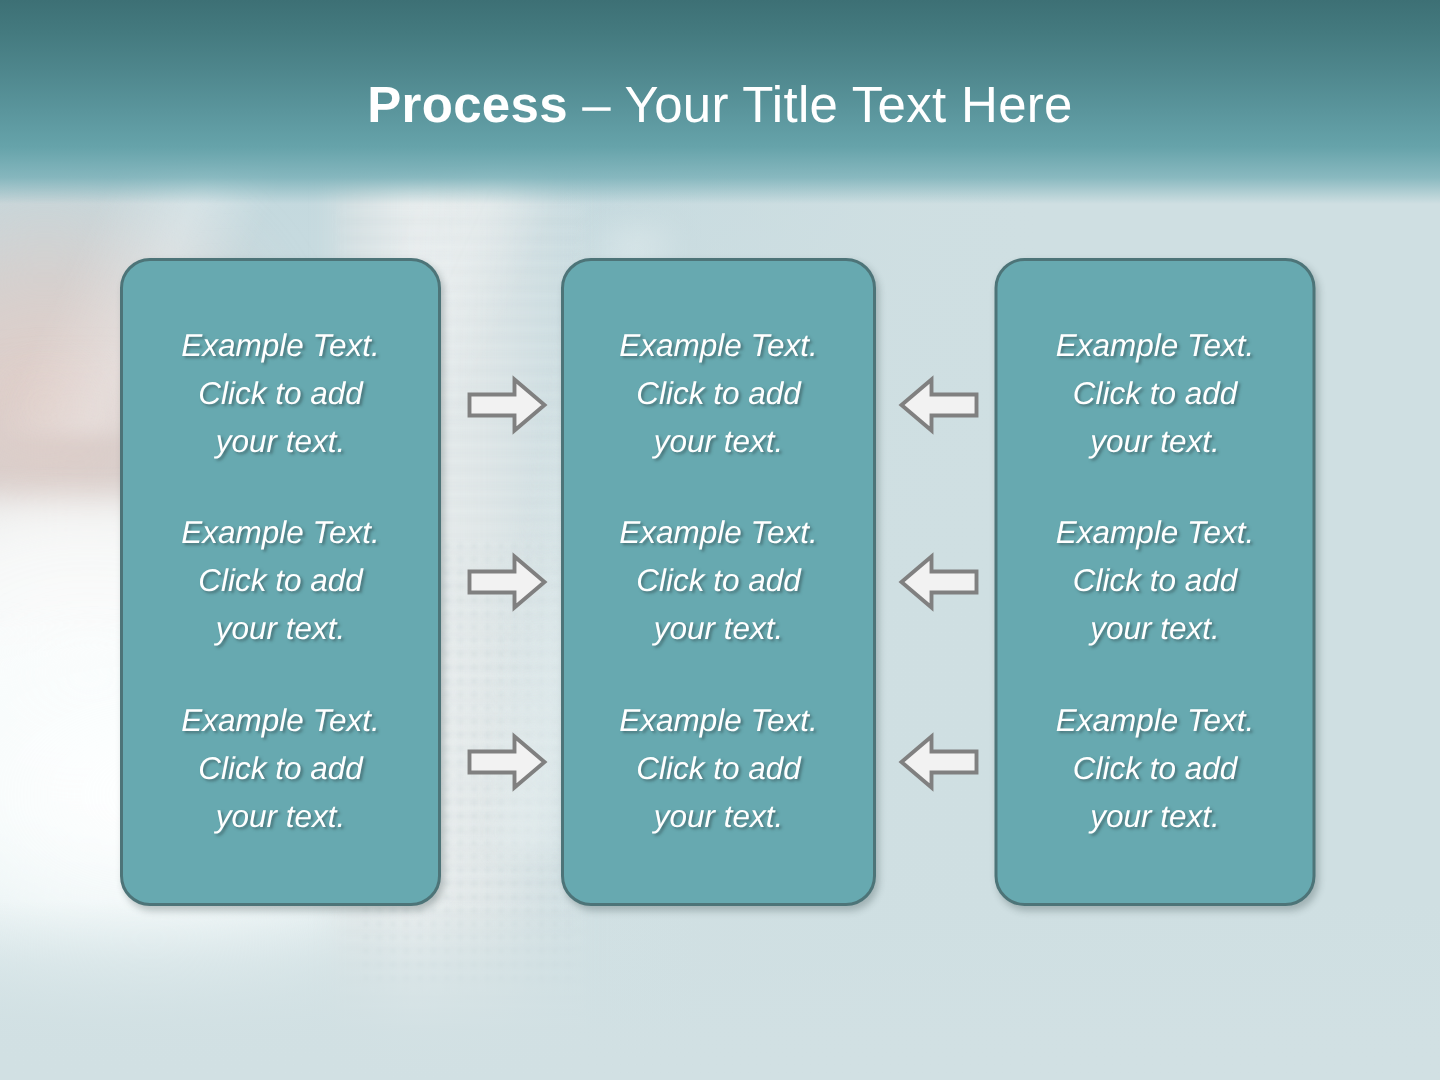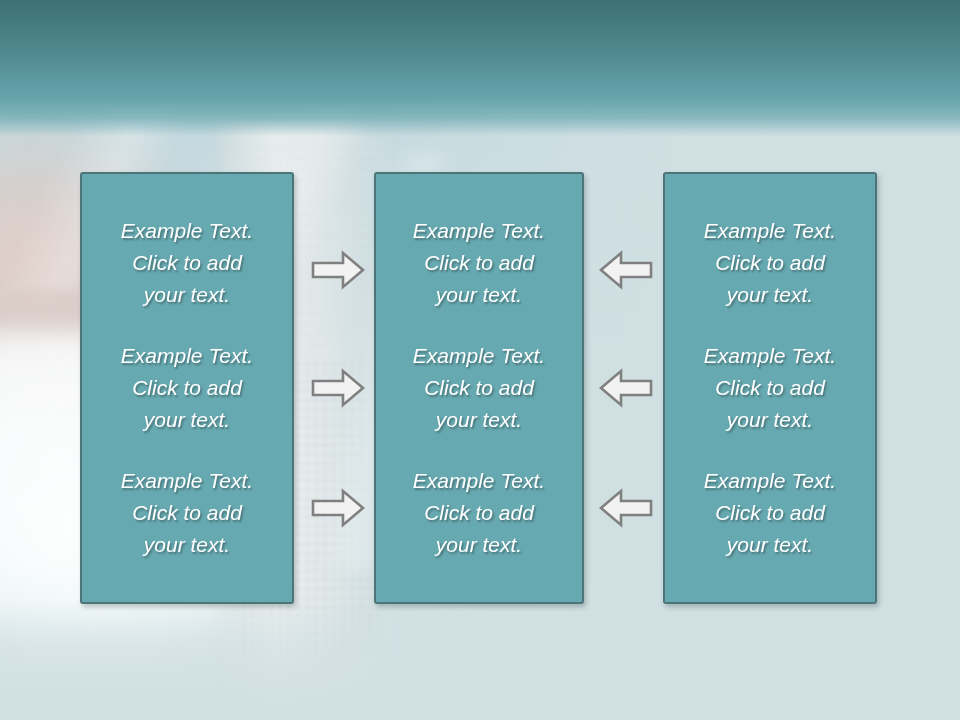--- a/index.html
+++ b/index.html
@@ -222,21 +222,21 @@
   .slide-title .t-light {
     font-weight: normal;
   }
 
   
   .pbox {
     position: absolute;
     box-sizing: border-box;
     background: #67a9b0;
     border: 2px solid #4d7478;
-    border-radius: 3px;
+    border-radius: 20px;
     box-shadow: 2px 3px 5px rgba(40,60,62,0.28);
     display: flex;
     flex-direction: column;
     justify-content: space-around;
     align-items: center;
     padding: 26px 10px 26px 10px;
   }
   #box-1 { left: 80px;  top: 172px; width: 214px; height: 432px; }
   #box-2 { left: 374px; top: 172px; width: 210px; height: 432px; }
   #box-3 { left: 663px; top: 172px; width: 214px; height: 432px; }
@@ -281,20 +281,21 @@
     <div class="bg-pleat"></div>
     <div class="bg-pleat-lines"></div>
     <div class="bg-weave"></div>
     <div class="bg-strap"></div>
     <div class="bg-streaks"></div>
     <div class="bg-fade-right"></div>
     <div class="bg-fade-bottom"></div>
   </div>
 
   <div class="header-band"></div>
+  <div class="slide-title"><span class="t-bold">Process</span><span class="t-light"> – Your Title Text Here</span></div>
 
   <div class="pbox" id="box-1">
     <div class="ptext">Example Text.
 Click  to add
 your text.</div>
     <div class="ptext">Example Text.
 Click  to add
 your text.</div>
     <div class="ptext">Example Text.
 Click  to add

